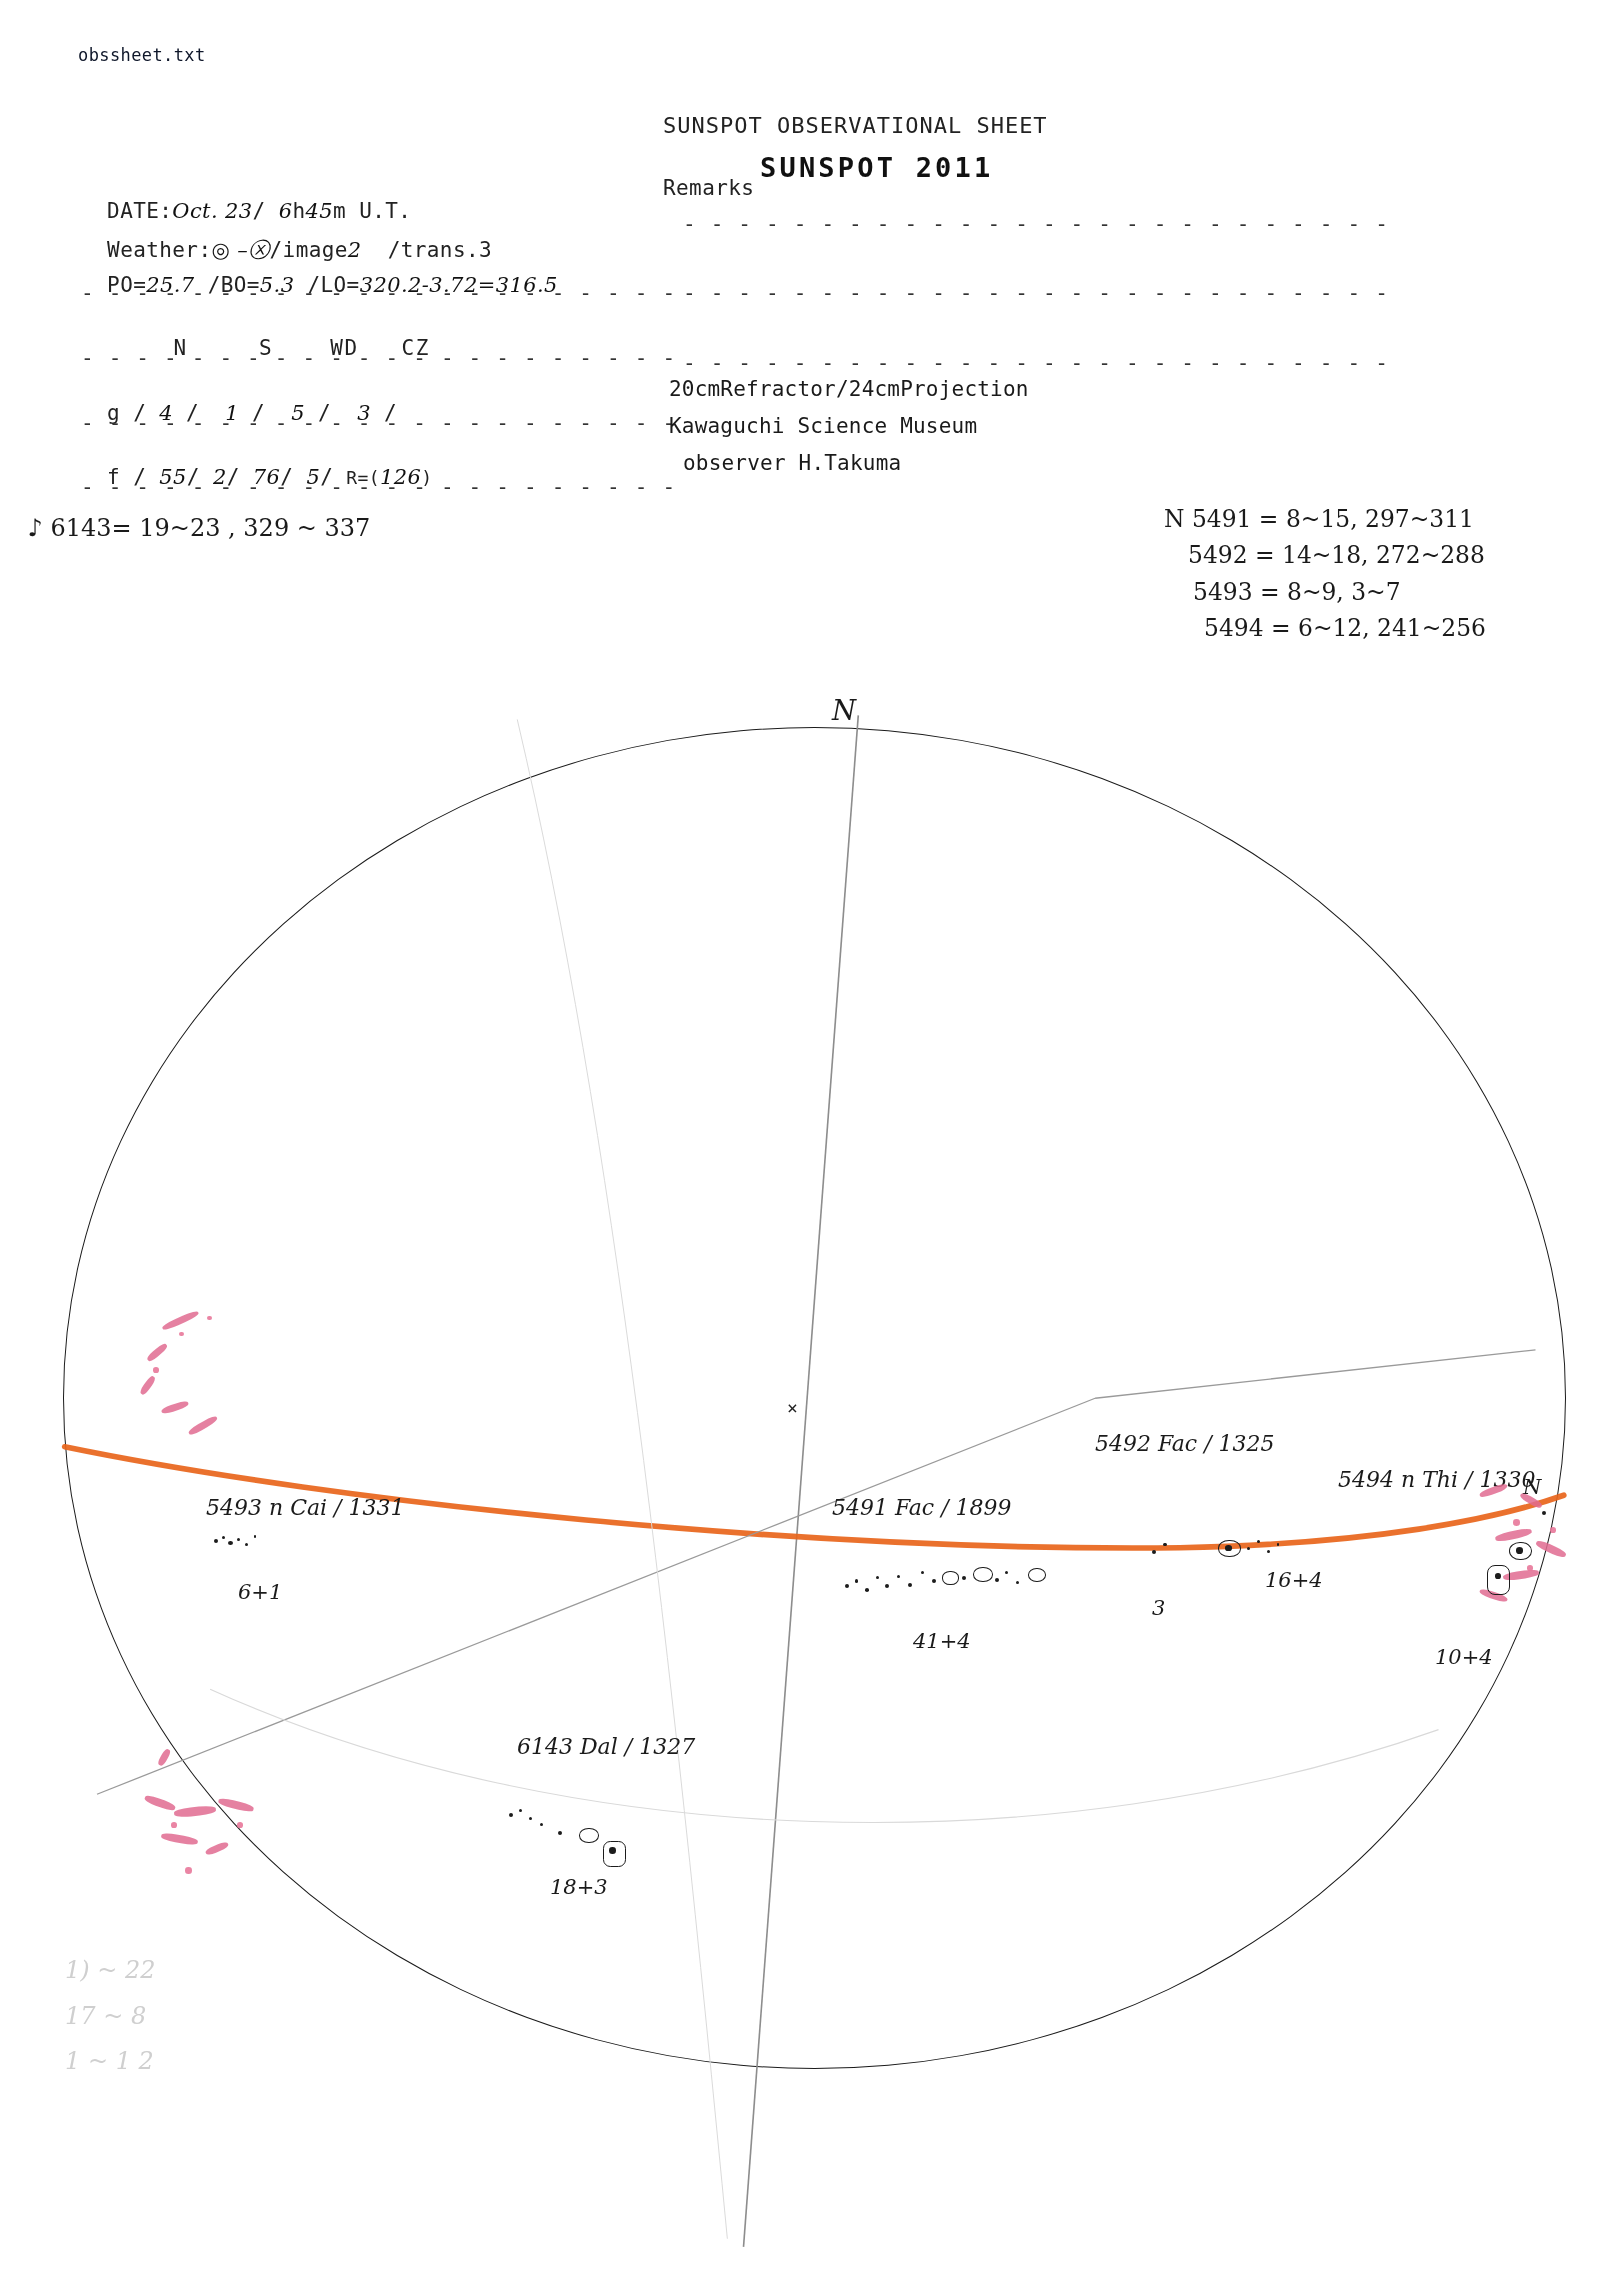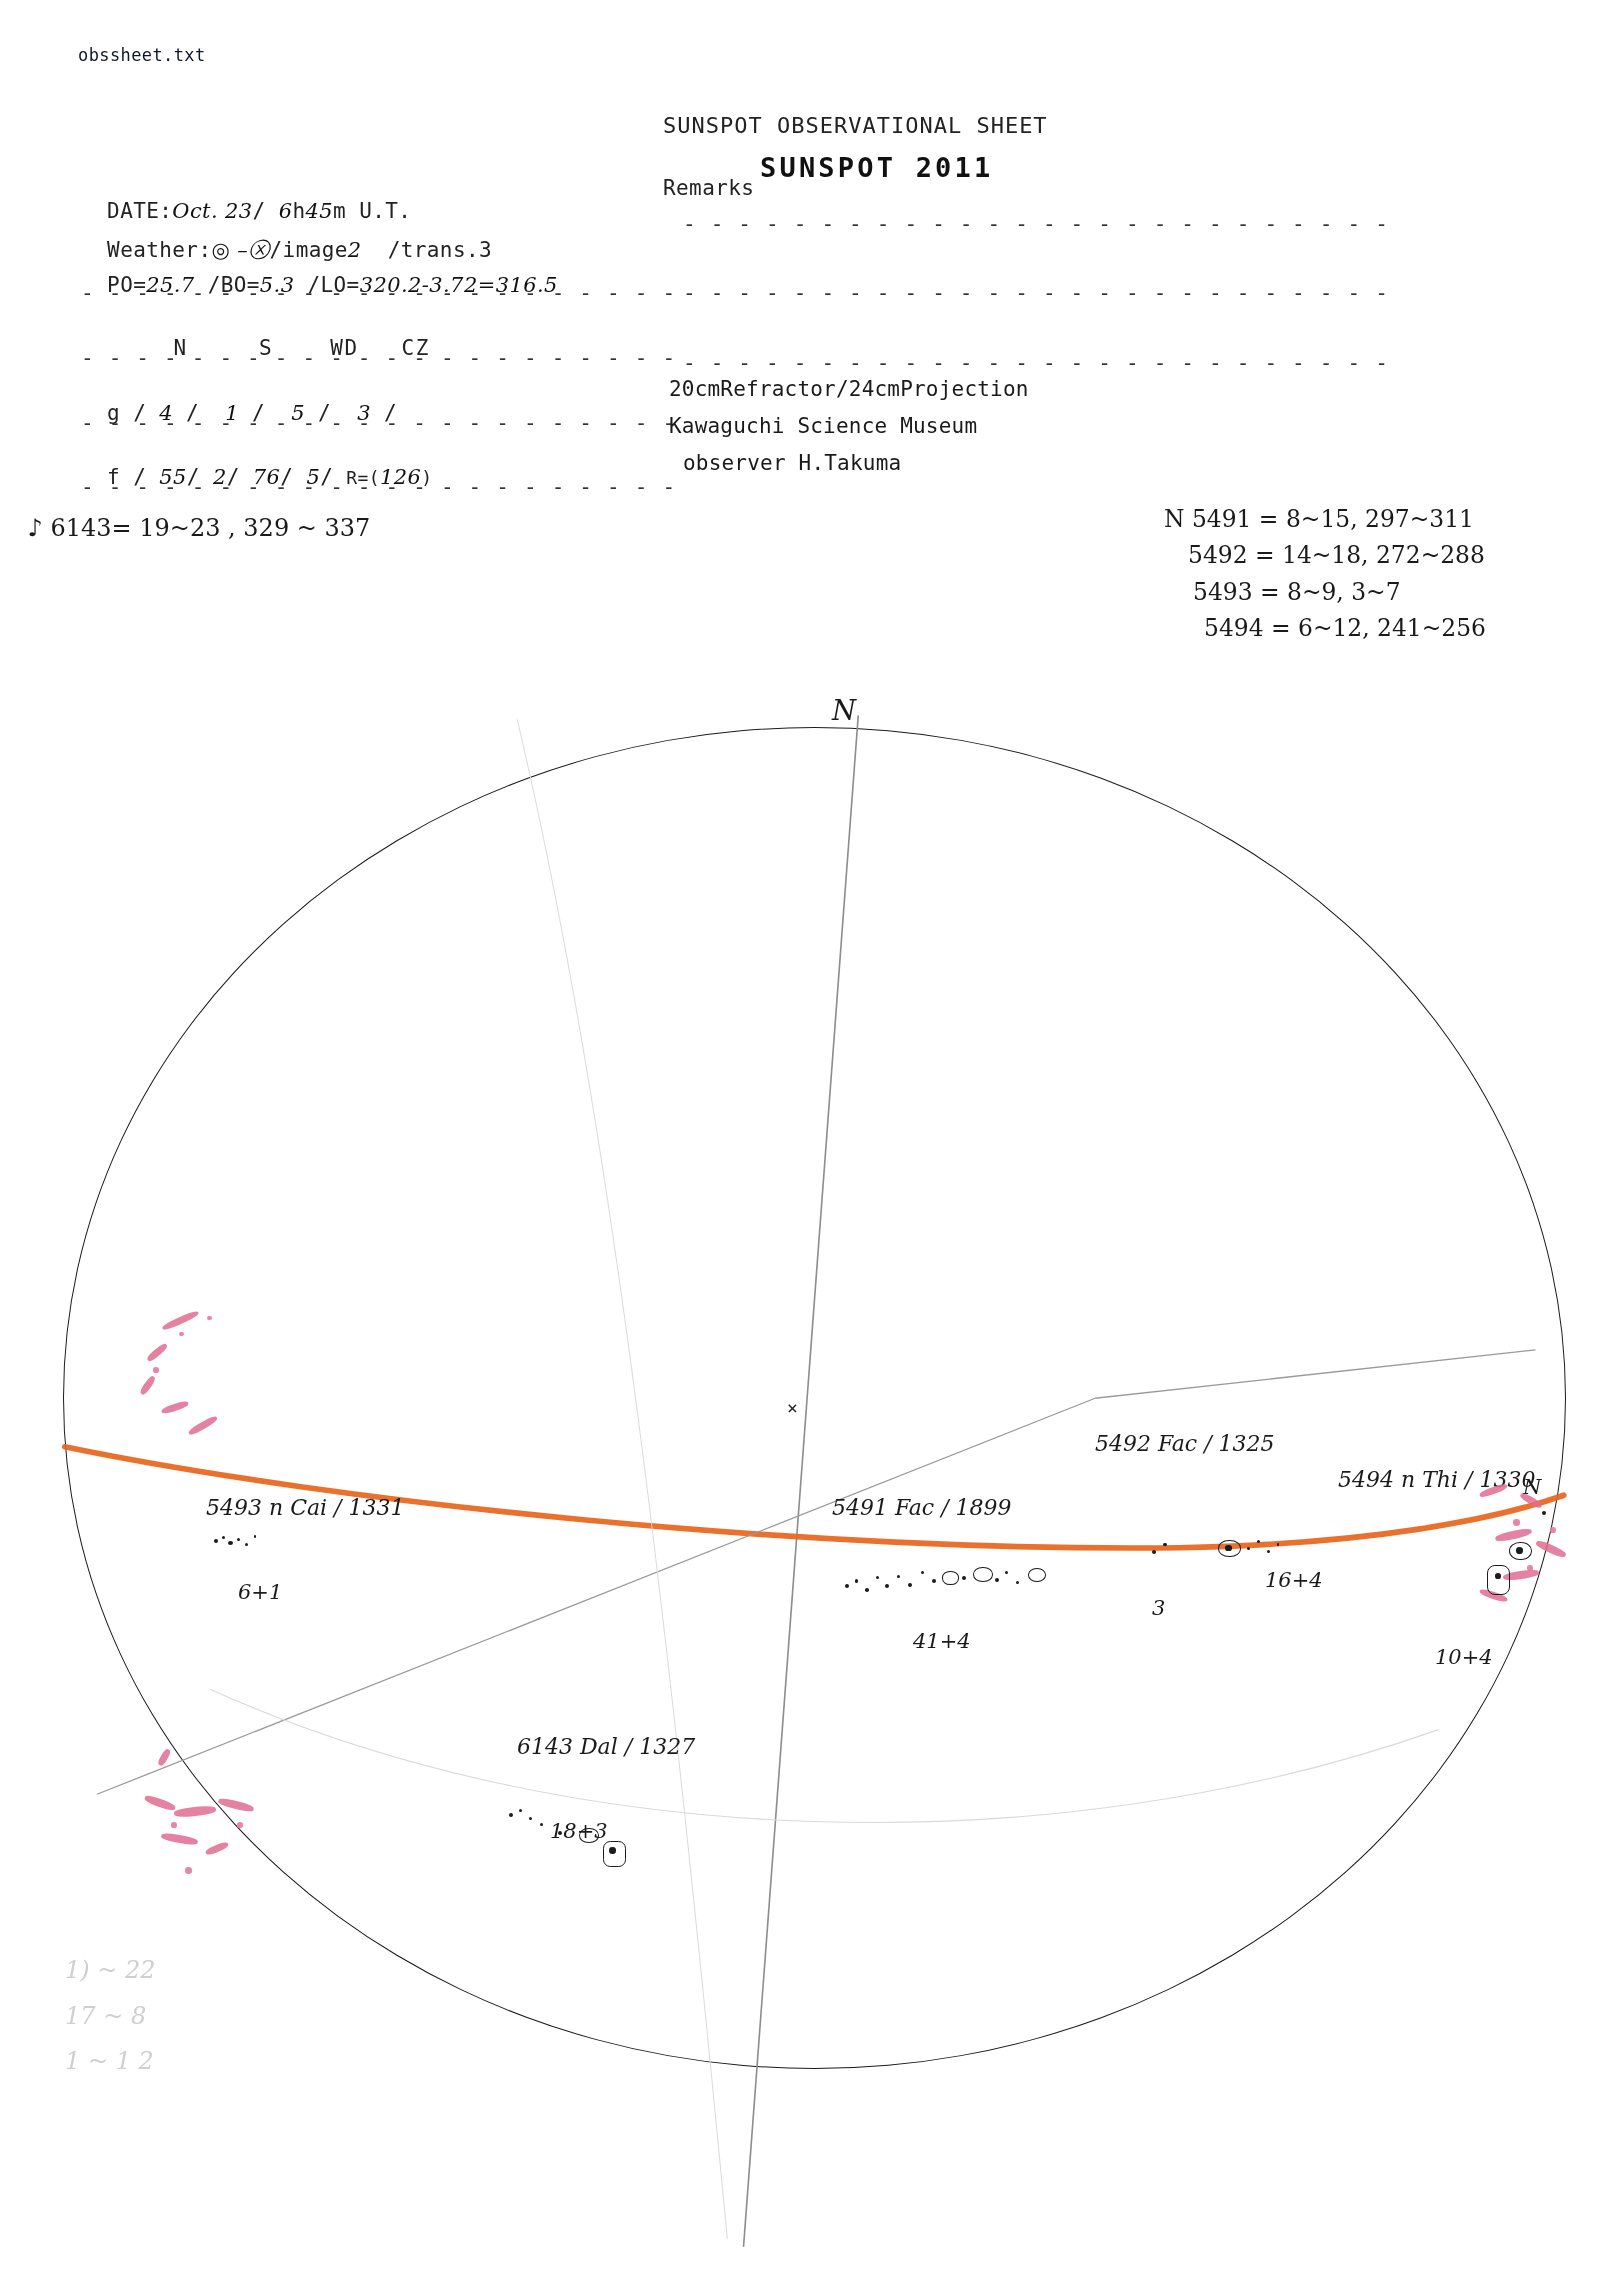--- a/index.html
+++ b/index.html
@@ -323,21 +323,21 @@
     <span class="fac" style="left:144px; top:40px; width:5.7px; height:5.7px;"></span>
     <span class="fac" style="left:121px; top:78px; width:5.7px; height:5.7px;"></span>
     <span class="spot-ring" style="left:103px; top:55px; width:21px; height:16px;"></span>
     <span class="spot" style="left:110px; top:60px; width:7.3px; height:6.5px;"></span>
     <span class="spot-ring" style="left:81px; top:78px; width:21px; height:27.5px; border-radius:8px;"></span>
     <span class="spot" style="left:89px; top:86px; width:5.7px; height:5.7px;"></span>
     <span class="spot" style="left:136px; top:24px; width:4px; height:4px;"></span>
   </div>
 
   <div class="abs region-label" style="left:517px; top:1055px;">6143 Dal  / 1327</div>
-  <div class="abs count-label" style="left:550px; top:1140px;">18+3</div>
+  <div class="abs count-label" style="left:550px; top:1196px;">18+3</div>
   <div class="abs" style="left:501px; top:1123px; width:162px; height:65px;">
     <span class="spot" style="left:8px;  top:11.3px; width:4px; height:4px;"></span>
     <span class="spot" style="left:18px;  top:6.5px;  width:3.2px; height:3.2px;"></span>
     <span class="spot" style="left:27.5px;  top:14.5px; width:3.2px; height:3.2px;"></span>
     <span class="spot" style="left:39px;  top:21px; width:3.2px; height:3.2px;"></span>
     <span class="spot" style="left:57px;  top:29px; width:4px; height:4px;"></span>
     <span class="spot-ring" style="left:78px; top:26px; width:18px; height:13px;"></span>
     <span class="spot-ring" style="left:102px; top:39px; width:21px; height:24px; border-radius:7.3px;"></span>
     <span class="spot" style="left:108px; top:45px; width:6.5px; height:6.5px;"></span>
   </div>

